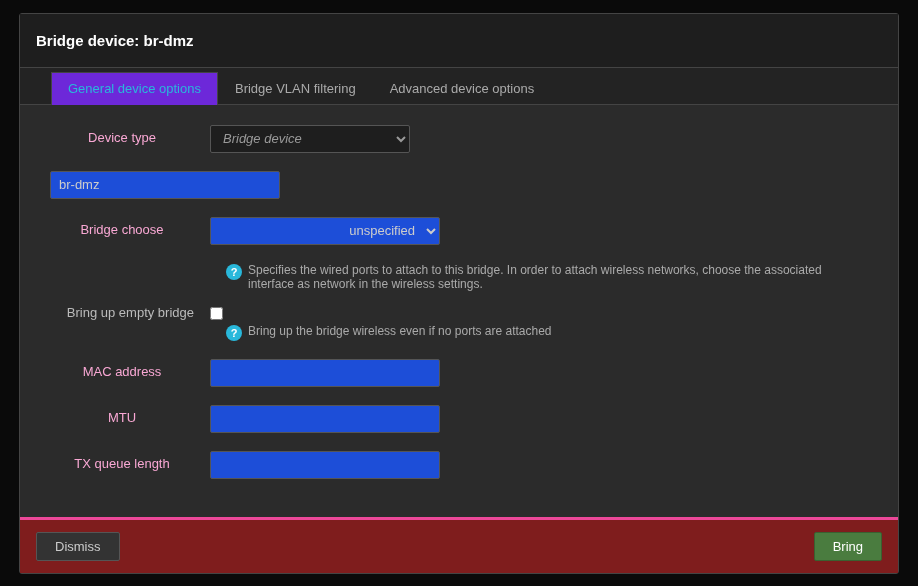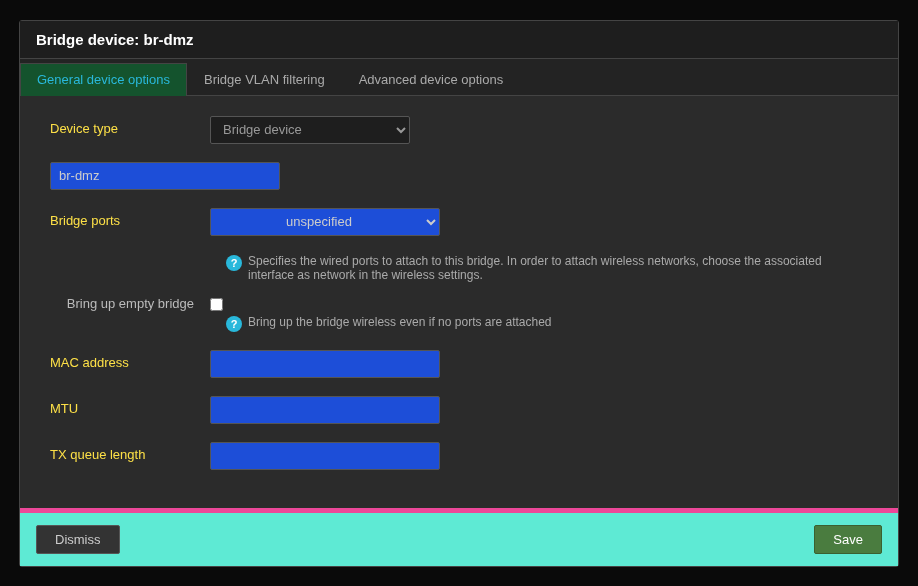--- a/index.html
+++ b/index.html
@@ -23,21 +23,21 @@
     .dialog {
       position: relative;
       background: #2b2b2b;
       border: 1px solid #444;
       width: 880px;
       border-radius: 3px;
       z-index: 10;
     }
     .dialog-title {
       background: #1e1e1e;
-      padding: 10px 16px;
+      padding: 18px 16px;
       font-size: 15px;
       color: #fff;
       font-weight: bold;
       border-bottom: 1px solid #444;
     }
     .tabs {
       display: flex;
       border-bottom: 1px solid #444;
       background: #232323;
       padding: 0 0;
@@ -45,40 +45,41 @@
     .tab {
       padding: 8px 16px;
       cursor: pointer;
       color: #aaa;
       border: 1px solid transparent;
       border-bottom: none;
       margin-top: 4px;
       font-size: 13px;
     }
     .tab.active {
-      background: #14532d;
+      background: #6d28d9;
       color: #29b8db;
       border-color: #444;
       border-bottom-color: #2b2b2b;
       margin-bottom: -1px;
+      margin-left: 31px;
     }
     .content {
       padding: 20px 30px;
     }
     .form-row {
       display: flex;
       align-items: flex-start;
       margin-bottom: 18px;
     }
     .form-label {
       width: 160px;
-      text-align: left;
+      text-align: center;
       padding-right: 16px;
       padding-top: 5px;
-      color: #fde047;
+      color: #f9a8d4;
       flex-shrink: 0;
     }
     .form-control {
       flex: 1;
       max-width: 230px;
     }
     select.input-field, input.input-field {
       background: #1d4ed8;
       border: 1px solid #555;
       color: #ccc;
@@ -93,21 +94,21 @@
     }
     .bridge-ports-select {
       background: #1e1e1e;
       border: 1px solid #555;
       color: #888;
       padding: 4px 8px;
       width: 100%;
       border-radius: 2px;
       font-size: 13px;
       height: 28px;
-      text-align: center;
+      text-align: right;
     }
     .help-text {
       margin-left: 176px;
       font-size: 12px;
       color: #aaa;
       margin-bottom: 14px;
       display: flex;
       align-items: flex-start;
       gap: 6px;
       max-width: 640px;
@@ -138,22 +139,22 @@
       color: #bbb;
       flex-shrink: 0;
     }
     input[type="checkbox"] {
       margin-top: 2px;
     }
     .footer {
       display: flex;
       justify-content: space-between;
       padding: 12px 16px;
-      border-top: 5px solid #ec4899;
-      background: #5eead4;
+      border-top: 3px solid #ec4899;
+      background: #7f1d1d;
       gap: 44px;
     }
     .btn {
       padding: 6px 18px;
       border: 1px solid #555;
       border-radius: 2px;
       cursor: pointer;
       font-size: 13px;
     }
     .btn-dismiss {
@@ -167,20 +168,21 @@
     }
     .device-type-select {
       background: #1e1e1e;
       border: 1px solid #555;
       color: #999;
       padding: 4px 8px;
       width: 200px;
       border-radius: 2px;
       font-size: 13px;
       height: 28px;
+      font-style: italic;
     }
   </style>
 </head>
 <body>
 
 <div class="overlay"></div>
 
 <div class="dialog">
   <div class="dialog-title">Bridge device: br-dmz</div>
 
@@ -207,21 +209,21 @@
       </div>
     </div>
 
     <div class="form-row">
       <div class="form-control">
         <input type="text" class="input-field" value="br-dmz" style="">
       </div>
     </div>
 
     <div class="form-row">
-      <div class="form-label">Bridge ports</div>
+      <div class="form-label">Bridge choose</div>
       <div class="form-control">
         <select class="input-field bridge-ports-select">
           <option>unspecified</option>
         </select>
       </div>
     </div>
 
     <div class="help-text">
       <div class="help-icon">?</div>
       <span>Specifies the wired ports to attach to this bridge. In order to attach wireless networks, choose the associated interface as network in the wireless settings.</span>
@@ -258,15 +260,15 @@
       <div class="form-control">
         <input type="text" class="input-field" value="" style="">
       </div>
     </div>
 
 
   </div>
 
   <div class="footer">
     <button class="btn btn-dismiss">Dismiss</button>
-    <button class="btn btn-save">Save</button>
+    <button class="btn btn-save">Bring</button>
   </div>
 </div>
 
 </body></html>

